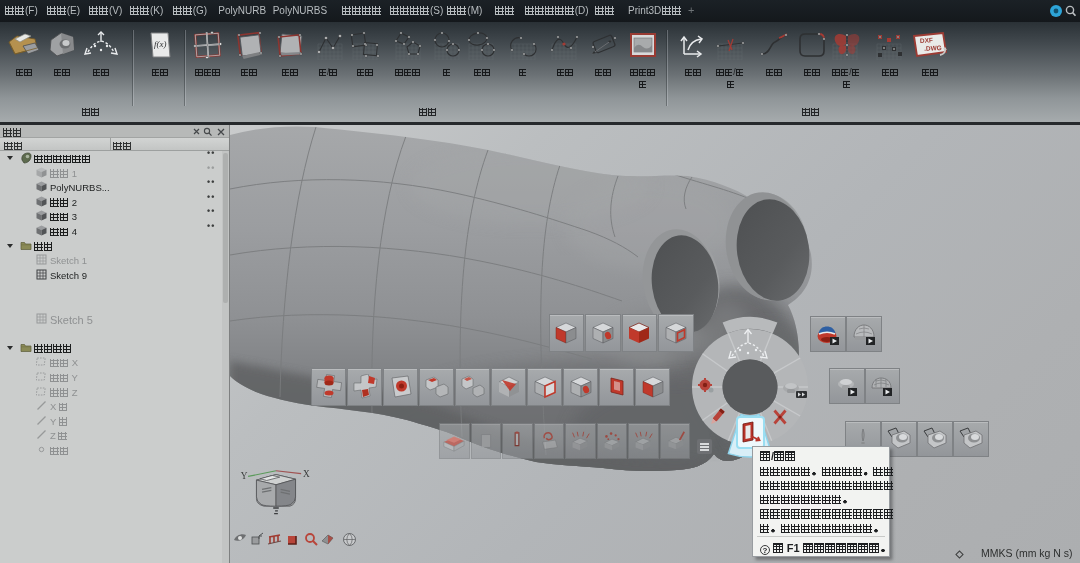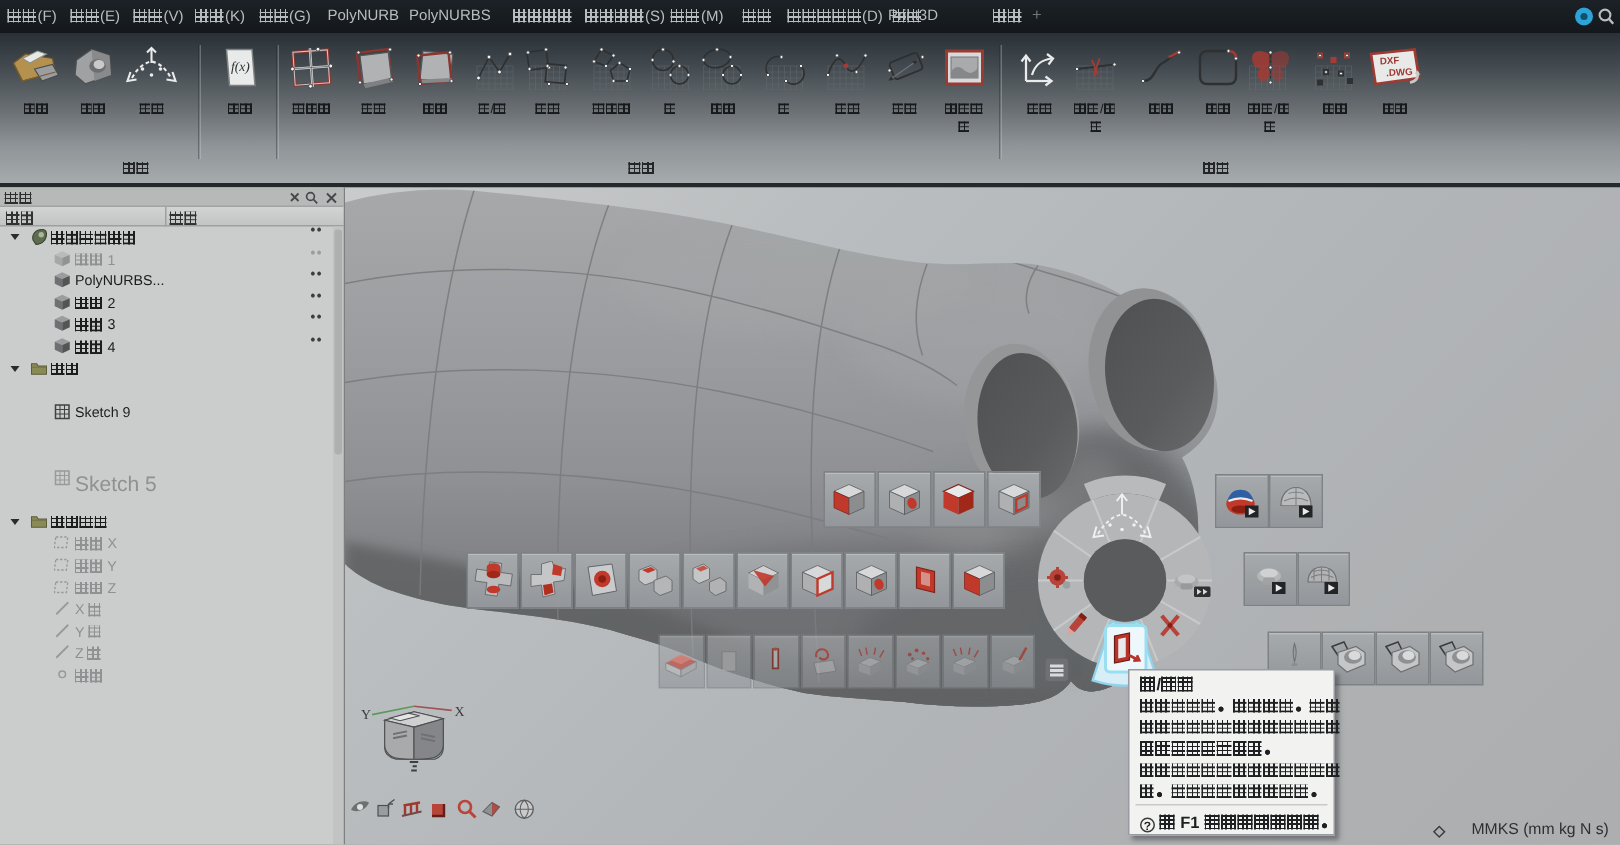--- a/index.html
+++ b/index.html
@@ -35,21 +35,21 @@
 <div class="mi" style="left:130px"><i class="cj" style="width:9px;height:9px;"></i><i class="cj" style="width:9px;height:9px;"></i><span style="font-size:10px">(K)</span></div>
 <div class="mi" style="left:172.7px"><i class="cj" style="width:9px;height:9px;"></i><i class="cj" style="width:9px;height:9px;"></i><span style="font-size:10px">(G)</span></div>
 <div class="mi" style="left:218.3px"><span style="font-size:10px">PolyNURB</span></div>
 <div class="mi" style="left:272.7px"><span style="font-size:10px">PolyNURBS</span></div>
 <div class="mi" style="left:342px"><i class="cj" style="width:9px;height:9px;"></i><i class="cj" style="width:9px;height:9px;"></i><i class="cj" style="width:9px;height:9px;"></i><i class="cj" style="width:9px;height:9px;"></i></div>
 <div class="mi" style="left:390px"><i class="cj" style="width:9px;height:9px;"></i><i class="cj" style="width:9px;height:9px;"></i><i class="cj" style="width:9px;height:9px;"></i><i class="cj" style="width:9px;height:9px;"></i><span style="font-size:10px">(S)</span></div>
 <div class="mi" style="left:447.3px"><i class="cj" style="width:9px;height:9px;"></i><i class="cj" style="width:9px;height:9px;"></i><span style="font-size:10px">(M)</span></div>
 <div class="mi" style="left:494.8px"><i class="cj" style="width:9px;height:9px;"></i><i class="cj" style="width:9px;height:9px;"></i></div>
 <div class="mi" style="left:524.7px"><i class="cj" style="width:9px;height:9px;"></i><i class="cj" style="width:9px;height:9px;"></i><i class="cj" style="width:9px;height:9px;"></i><i class="cj" style="width:9px;height:9px;"></i><i class="cj" style="width:9px;height:9px;"></i><span style="font-size:10px">(D)</span></div>
 <div class="mi" style="left:595.1px"><i class="cj" style="width:9px;height:9px;"></i><i class="cj" style="width:9px;height:9px;"></i></div>
-<div class="mi" style="left:592px"><span style="font-size:10px">Print3D</span></div>
+<div class="mi" style="left:628px"><span style="font-size:10px">Print3D</span></div>
 <div class="mi" style="left:661.9px"><i class="cj" style="width:9px;height:9px;"></i><i class="cj" style="width:9px;height:9px;"></i></div>
 <div class="mi" style="left:688px;color:#6f7478;font-size:11px;top:4px">+</div>
 <svg class="abs" style="left:1049px;top:4px" width="28" height="14">
 <circle cx="7" cy="7" r="6" fill="#2da4d8"></circle>
         <circle cx="7" cy="7" r="2.4" fill="#12516e"></circle>
 <circle cx="21" cy="6" r="3.6" fill="none" stroke="#b9bdc0" stroke-width="1.4"></circle>
 <line x1="23.6" y1="8.6" x2="26.5" y2="11.8" stroke="#b9bdc0" stroke-width="1.6"></line>
       </svg>
 </div>
 <div id="ribbon">
@@ -500,39 +500,49 @@
         <span class="dots" style="left:207px;top:-3px;color:#3c3e3e">••</span>
       </div>
 <div class="trow" style="top:113.6px;color:#1c1e1e">
         <span class="tri" style="left:7px;top:5px"></span>
         <span class="abs" style="left:20px;top:1px"><svg width="12" height="11" viewBox="0 0 12 11">
             <path d="M1,2.5 L4.5,2.5 L5.5,4 L11,4 L11,9.5 L1,9.5 Z" fill="#8a8a56" stroke="#5c5c38" stroke-width="0.7"></path>
             <path d="M1,4.8 L11,4.8" stroke="#6e6e44" stroke-width="0.6"></path>
           </svg></span>
         <span class="abs" style="left:34px;top:2px"><i class="cj" style="width:8.5px;height:8.5px;color:#1c1e1e;"></i><i class="cj" style="width:8.5px;height:8.5px;color:#1c1e1e;"></i></span>
       </div>
+<div class="trow" style="top:128.2px;color:#8f9192">
+        <span class="abs" style="left:36px;top:1px"><svg width="11" height="11" viewBox="0 0 11 11">
+            <rect x="1" y="1" width="9" height="9" fill="none" stroke="#97999a" stroke-width="1"></rect>
+            <line x1="4" y1="1" x2="4" y2="10" stroke="#97999a" stroke-width="0.7"></line>
+            <line x1="7" y1="1" x2="7" y2="10" stroke="#97999a" stroke-width="0.7"></line>
+            <line x1="1" y1="4" x2="10" y2="4" stroke="#97999a" stroke-width="0.7"></line>
+            <line x1="1" y1="7" x2="10" y2="7" stroke="#97999a" stroke-width="0.7"></line>
+          </svg></span>
+        <span class="abs" style="left:50px;top:2px"><span style="font-size:9.5px">Sketch 1</span></span>
+      </div>
 <div class="trow" style="top:142.8px;color:#1c1e1e">
         <span class="abs" style="left:36px;top:1px"><svg width="11" height="11" viewBox="0 0 11 11">
             <rect x="1" y="1" width="9" height="9" fill="none" stroke="#3f4142" stroke-width="1"></rect>
             <line x1="4" y1="1" x2="4" y2="10" stroke="#3f4142" stroke-width="0.7"></line>
             <line x1="7" y1="1" x2="7" y2="10" stroke="#3f4142" stroke-width="0.7"></line>
             <line x1="1" y1="4" x2="10" y2="4" stroke="#3f4142" stroke-width="0.7"></line>
             <line x1="1" y1="7" x2="10" y2="7" stroke="#3f4142" stroke-width="0.7"></line>
           </svg></span>
         <span class="abs" style="left:50px;top:2px"><span style="font-size:9.5px">Sketch 9</span></span>
       </div>
 <div class="trow" style="top:186.6px;color:#8f9192">
         <span class="abs" style="left:36px;top:1px"><svg width="11" height="11" viewBox="0 0 11 11">
             <rect x="1" y="1" width="9" height="9" fill="none" stroke="#97999a" stroke-width="1"></rect>
             <line x1="4" y1="1" x2="4" y2="10" stroke="#97999a" stroke-width="0.7"></line>
             <line x1="7" y1="1" x2="7" y2="10" stroke="#97999a" stroke-width="0.7"></line>
             <line x1="1" y1="4" x2="10" y2="4" stroke="#97999a" stroke-width="0.7"></line>
             <line x1="1" y1="7" x2="10" y2="7" stroke="#97999a" stroke-width="0.7"></line>
           </svg></span>
-        <span class="abs" style="left:50px;top:2px"><span style="font-size:14px">Sketch 5</span></span>
+        <span class="abs" style="left:50px;top:2px"><span style="font-size:11px">Sketch 5</span></span>
       </div>
 <div class="trow" style="top:215.79999999999998px;color:#1c1e1e">
         <span class="tri" style="left:7px;top:5px"></span>
         <span class="abs" style="left:20px;top:1px"><svg width="12" height="11" viewBox="0 0 12 11">
             <path d="M1,2.5 L4.5,2.5 L5.5,4 L11,4 L11,9.5 L1,9.5 Z" fill="#8a8a56" stroke="#5c5c38" stroke-width="0.7"></path>
             <path d="M1,4.8 L11,4.8" stroke="#6e6e44" stroke-width="0.6"></path>
           </svg></span>
         <span class="abs" style="left:34px;top:2px"><i class="cj" style="width:8.5px;height:8.5px;color:#1c1e1e;"></i><i class="cj" style="width:8.5px;height:8.5px;color:#1c1e1e;"></i><i class="cj" style="width:8.5px;height:8.5px;color:#1c1e1e;"></i><i class="cj" style="width:8.5px;height:8.5px;color:#1c1e1e;"></i></span>
       </div>
 <div class="trow" style="top:230.4px;color:#8f9192">

